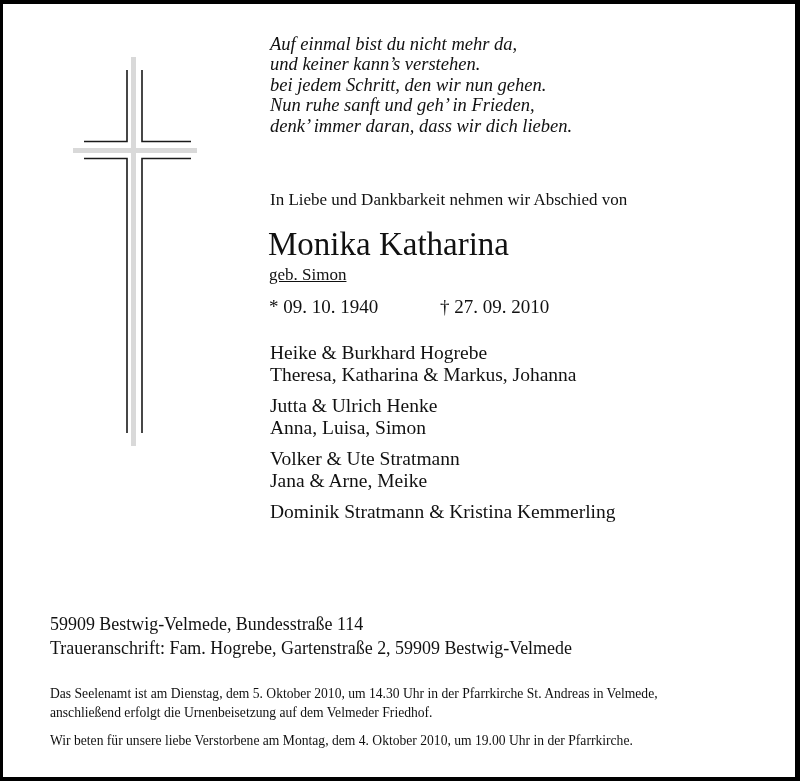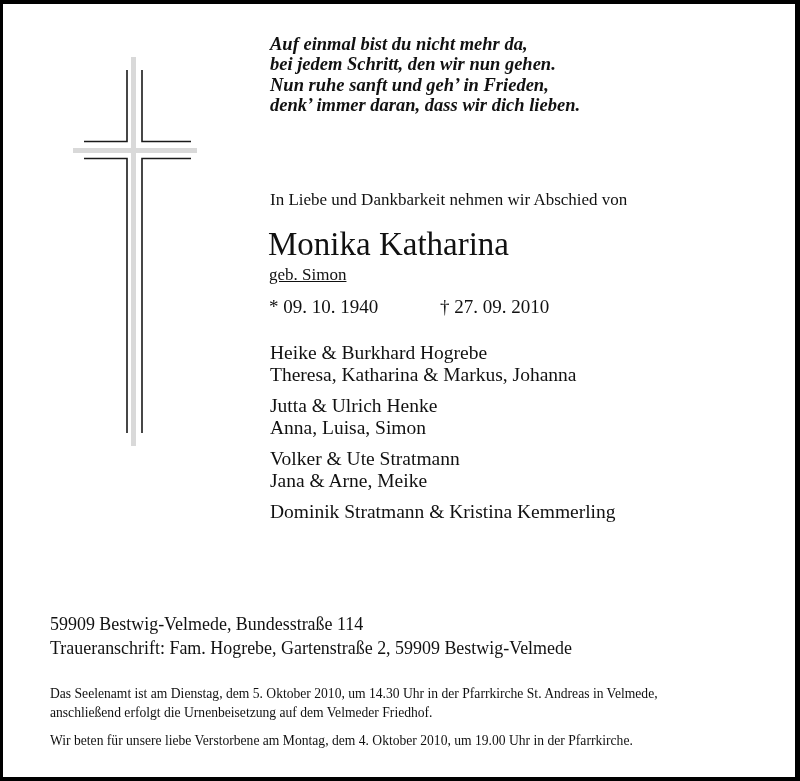--- a/index.html
+++ b/index.html
@@ -4,21 +4,21 @@
 <style>
   html, body { margin: 0; padding: 0; background: #000; }
   body { width: 800px; height: 781px; position: relative; overflow: hidden; }
   .card {
     position: absolute; left: 3px; top: 4px; width: 792px; height: 773px;
     background: #fff; color: #111;
     font-family: "Liberation Serif", "DejaVu Serif", serif;
   }
   .abs { position: absolute; white-space: nowrap; }
   .poem { left: 267px; top: 30px; font-style: italic; font-size: 18.5px; line-height: 20.4px; }
-  .poem div { height: 20.4px; font-weight: bold; }
+  .poem div { height: 20.4px; }
   .intro { left: 267px; top: 186px; font-size: 17px; text-align: center; }
   .name { left: 265px; top: 222px; font-size: 33px; line-height: 36px; }
   .maiden { left: 266px; top: 261px; font-size: 17px; text-decoration: underline; }
   .birth { left: 266px; top: 292px; font-size: 19px; text-align: right; }
   .death { left: 437px; top: 292px; font-size: 19px; }
   .families { left: 267px; top: 338px; font-size: 19.5px; line-height: 21.5px; }
   .fam-group { margin-bottom: 10px; }
   .address { left: 47px; top: 608px; font-size: 19.5px; line-height: 23.5px; transform: scaleX(0.92); transform-origin: left top; }
   .fine { left: 47px; top: 681px; font-size: 13.6px; line-height: 18.5px; }
   .fine .p2 { margin-top: 10px; }
@@ -37,20 +37,21 @@
     <g stroke="#1a1a1a" stroke-width="1.6" fill="none">
       <polyline points="124,66 124,137.5 81,137.5"></polyline>
       <polyline points="139,66 139,137.5 188,137.5"></polyline>
       <polyline points="81,154.5 124,154.5 124,429"></polyline>
       <polyline points="188,154.5 139,154.5 139,429"></polyline>
     </g>
   </svg>
 
   <div class="abs poem">
     <div>Auf einmal bist du nicht mehr da,</div>
+    <div>und keiner kann’s verstehen.</div>
     <div>bei jedem Schritt, den wir nun gehen.</div>
     <div>Nun ruhe sanft und geh’ in Frieden,</div>
     <div>denk’ immer daran, dass wir dich lieben.</div>
   </div>
 
   <div class="abs intro">In Liebe und Dankbarkeit nehmen wir Abschied von</div>
 
   <div class="abs name">Monika Katharina</div>
   <div class="abs maiden">geb. Simon</div>
   <div class="abs birth">* 09. 10. 1940</div>

